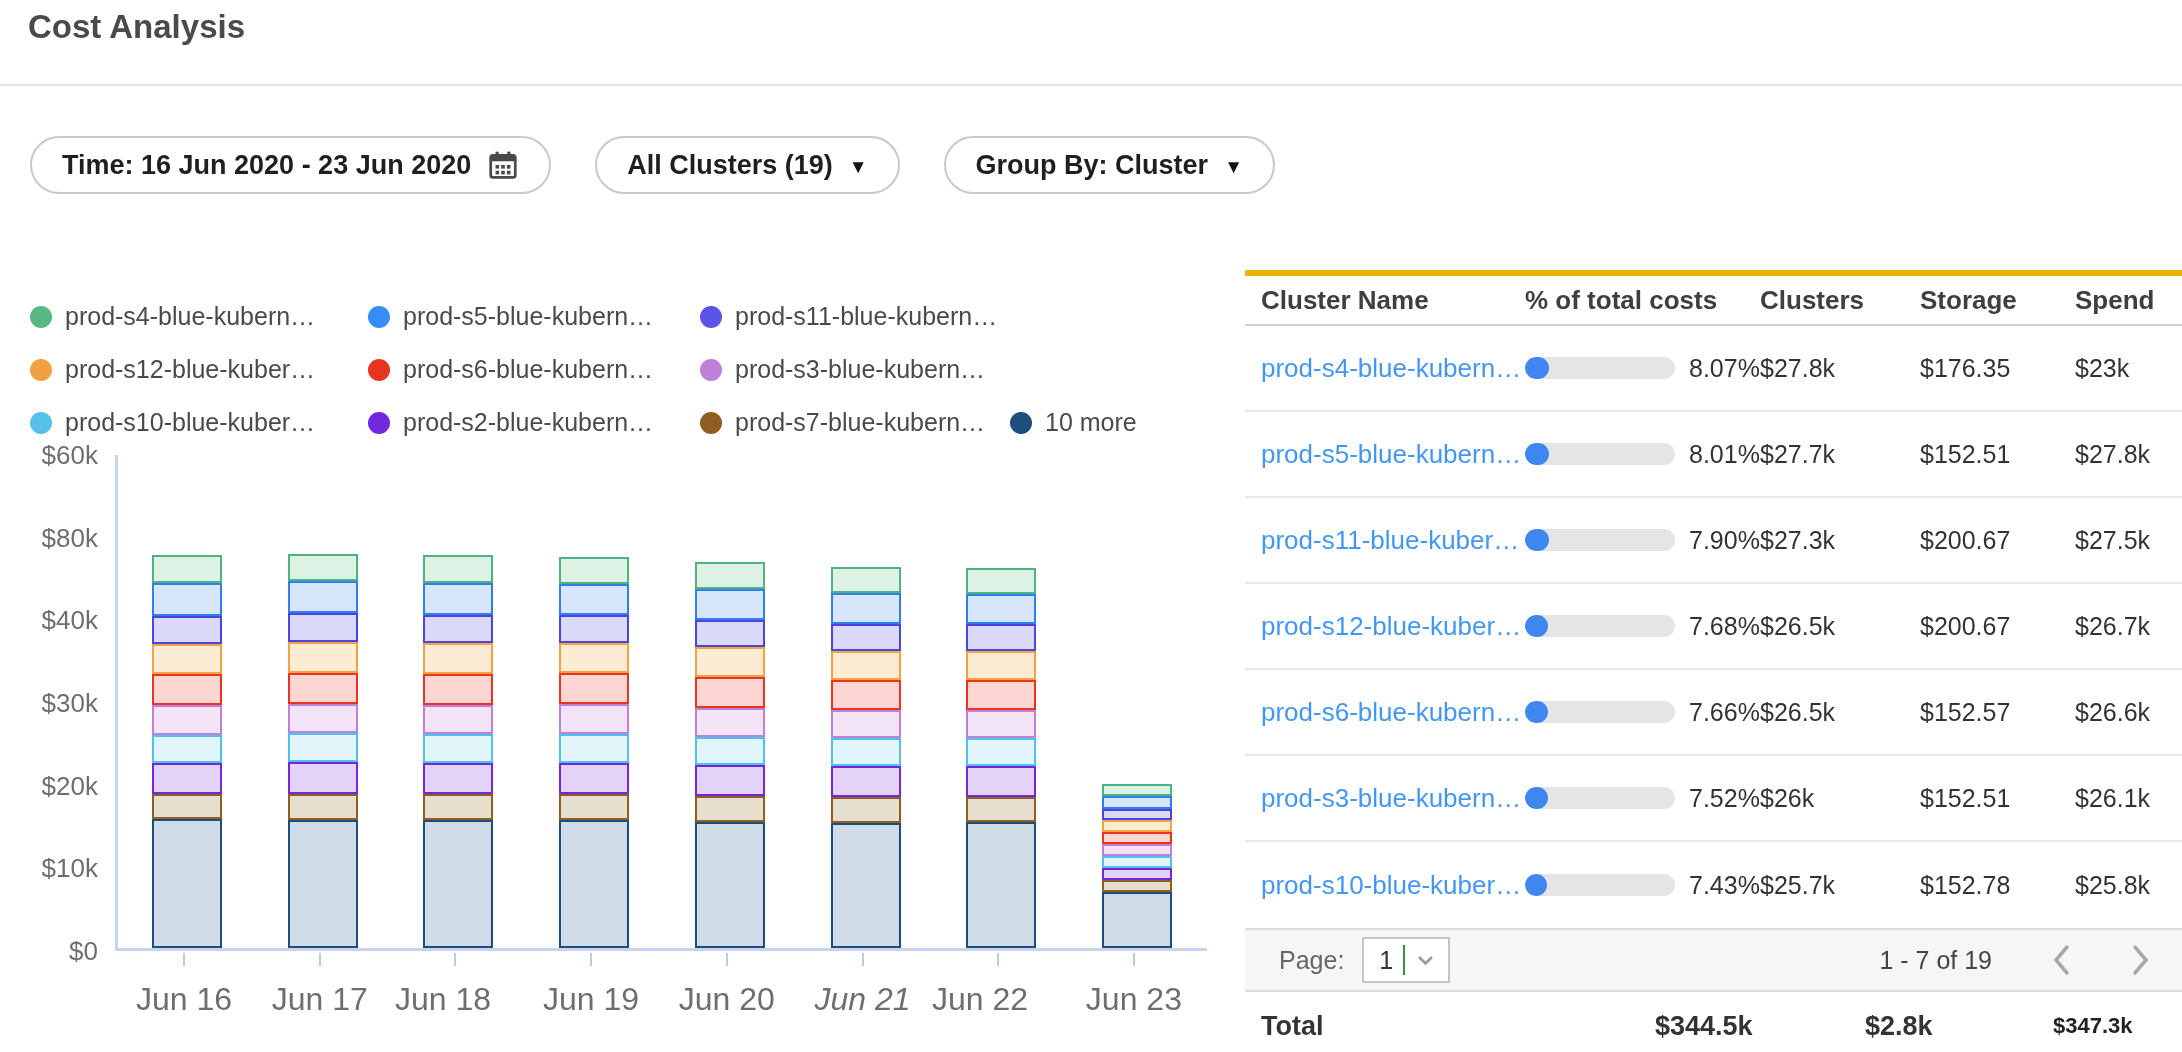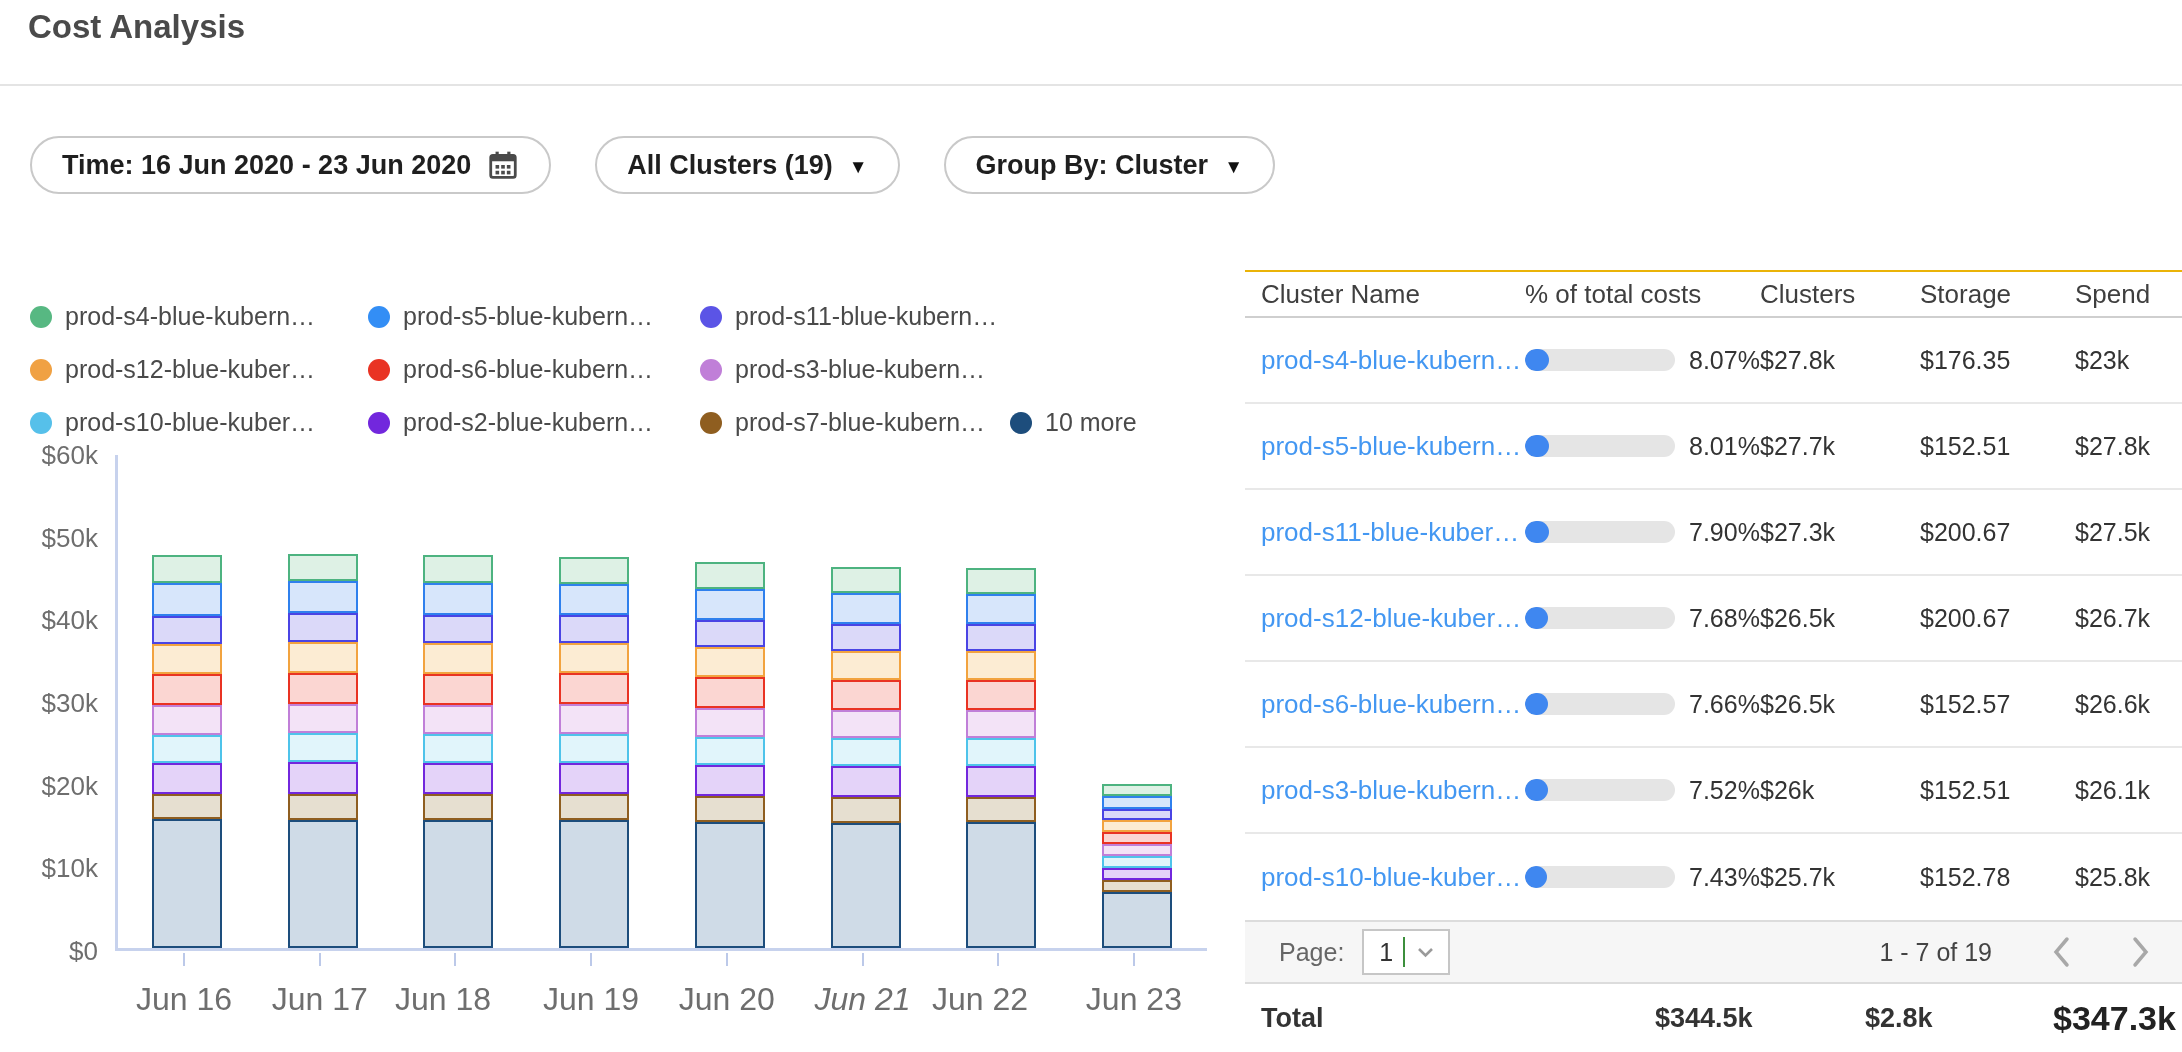--- a/index.html
+++ b/index.html
@@ -34,22 +34,22 @@
           border-left:3px solid #c7d2ed; border-bottom:3px solid #c7d2ed; }
   .bar { position:absolute; bottom:0; width:70px; display:flex; flex-direction:column-reverse; }
   .seg { width:100%; border:2px solid; }
   .ylabel { position:absolute; left:0; width:98px; text-align:right; font-size:26px; color:#6e6e6e; height:32px; line-height:32px; }
   .xtick { position:absolute; top:513px; width:2px; height:13px; background:#bcc9e9; }
   .xlabel { position:absolute; top:541px; width:120px; text-align:center; font-size:32px; color:#6e6e6e; }
 
   
   .table { position:absolute; left:1245px; top:270px; width:937px; }
   .thead, .trow, .total-row { display:grid; grid-template-columns:264px 235px 160px 155px 1fr; padding-left:16px; align-items:center; }
-  .thead { height:48px; border-top:2px solid #eab308; border-bottom:2px solid #cfcfcf;
-           font-size:26px; font-weight:400; color:#3f3f3f; }
+  .thead { height:56px; border-top:6px solid #eab308; border-bottom:2px solid #cfcfcf;
+           font-size:26px; font-weight:700; color:#3f3f3f; }
   .trow { height:86px; border-bottom:2px solid #e8e8e8; font-size:25px; color:#333; }
   .trow:last-child { border-bottom:none; }
   .cluster-link { color:#4397f2; text-decoration:none; font-size:26px; white-space:nowrap; cursor:pointer; }
   .pct-cell { display:flex; align-items:center; gap:14px; }
   .bar-track { width:150px; height:22px; border-radius:11px; background:#e5e5e5; overflow:hidden; flex:none; }
   .bar-fill { display:block; height:100%; border-radius:11px; background:#3f87f0; }
 
   
   .pagination { height:64px; background:#f6f6f6; border-top:2px solid #dcdcdc; border-bottom:2px solid #dcdcdc;
                 display:flex; align-items:center; padding:0 30px 0 34px; }
@@ -60,21 +60,21 @@
   .page-cursor { width:2px; height:30px; background:#3c8f3c; margin-right:12px; }
   .range { margin-left:auto; font-size:25px; color:#444; }
   .pg-btn { background:none; border:none; margin-left:58px; cursor:pointer; display:flex; align-items:center; }
 
   
   .total-row { height:68px; }
   .total-label { font-size:27px; font-weight:700; color:#333; }
   .total-val { font-size:27px; font-weight:700; color:#333; }
   .tv-compute { margin-left:-105px; }
   .tv-storage { margin-left:-55px; }
-  .tv-spend { font-size:34px; color:#222; margin-left:-22px; }
+  .tv-spend { font-size:22px; color:#222; margin-left:-22px; }
 </style>
 </head>
 <body>
 
 <div class="page">
 
   <h1 class="page-title">Cost Analysis</h1>
   <div class="top-divider"></div>
 
   <div class="filters">
@@ -150,21 +150,21 @@
       </div>
     </div>
 
   <div class="chart">
     <div id="ylabels">
         <div class="ylabel" style="top: 495px;">$0</div>
         <div class="ylabel" style="top: 412.333px;">$10k</div>
         <div class="ylabel" style="top: 329.667px;">$20k</div>
         <div class="ylabel" style="top: 247px;">$30k</div>
         <div class="ylabel" style="top: 164.333px;">$40k</div>
-        <div class="ylabel" style="top: 81.6667px;">$50k</div>
+        <div class="ylabel" style="top: 81.6667px;">$80k</div>
         <div class="ylabel" style="top: -1px;">$60k</div>
       </div>
     <div class="plot" id="plot">
         <div class="bar" style="left: 34px;">
           <div class="seg" style="height: 129px; background: rgb(207, 219, 231); border-color: rgb(29, 77, 124);"></div>
           <div class="seg" style="height: 25px; background: rgb(230, 223, 208); border-color: rgb(143, 94, 32);"></div>
           <div class="seg" style="height: 31px; background: rgb(228, 211, 249); border-color: rgb(114, 39, 221);"></div>
           <div class="seg" style="height: 28px; background: rgb(225, 245, 251); border-color: rgb(78, 195, 234);"></div>
           <div class="seg" style="height: 30px; background: rgb(243, 227, 247); border-color: rgb(192, 127, 216);"></div>
           <div class="seg" style="height: 31px; background: rgb(251, 214, 210); border-color: rgb(233, 51, 35);"></div>

